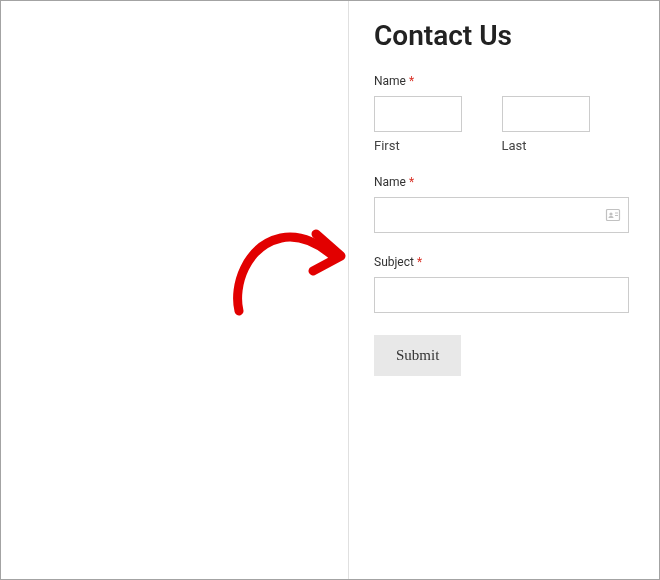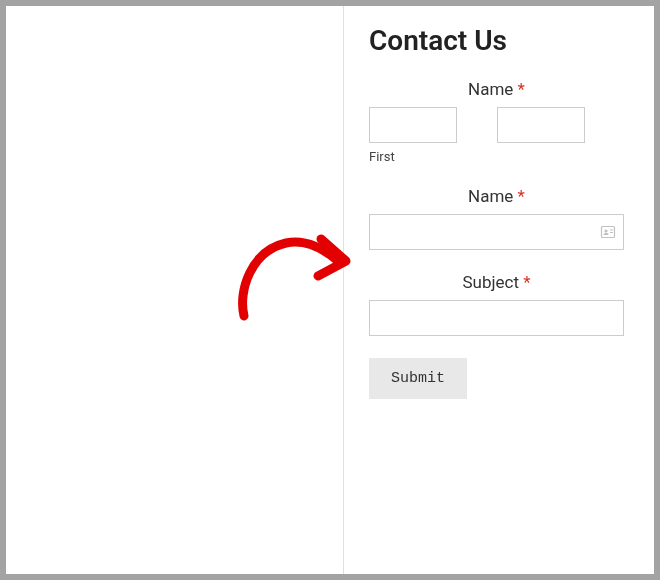--- a/index.html
+++ b/index.html
@@ -7,21 +7,21 @@
       font-family: -apple-system, BlinkMacSystemFont, "Segoe UI", Roboto, Arial, sans-serif;
       background: #fff;
       width: 660px;
       height: 580px;
       overflow: hidden;
     }
     .container {
       display: flex;
       width: 100%;
       height: 100%;
-      border: 6px solid #a3a3a3;
+      border: 1px solid #a3a3a3;
     }
     .left-panel {
       flex: 1;
       position: relative;
       background: #fff;
     }
     .arrow-svg {
       position: absolute;
       top: 215px;
       left: 220px;
@@ -38,25 +38,24 @@
     .form-title {
       font-size: 28px;
       font-weight: 600;
       color: #222;
       margin-bottom: 22px;
     }
     .field-group {
       margin-bottom: 22px;
     }
     .field-label {
-      font-size: 17px;
+      font-size: 12px;
       color: #333;
       margin-bottom: 8px;
       display: block;
-      text-align: center;
     }
     .required {
       color: #d93025;
     }
     .name-row {
       display: flex;
     }
     .name-col {
       flex: 1;
     }
@@ -101,21 +100,21 @@
       font-family: inherit;
       resize: both;
     }
     .submit-btn {
       background: #e8e8e8;
       border: none;
       padding: 12px 22px;
       font-size: 15px;
       color: #333;
       cursor: pointer;
-      font-family: Liberation Mono, monospace;
+      font-family: Liberation Serif, serif;
     }
   </style>
 </head>
 <body>
 
 <div class="container">
   <div class="left-panel">
     <svg class="arrow-svg" width="130" height="110" viewBox="0 0 130 110">
       <path d="M 18 95 C 12 70, 25 30, 60 22 C 80 18, 98 28, 112 40" stroke="#e20000" stroke-width="9" fill="none" stroke-linecap="round"></path>
       <path d="M 95 18 L 120 40 L 92 55" stroke="#e20000" stroke-width="9" fill="none" stroke-linecap="round" stroke-linejoin="round"></path>
@@ -132,20 +131,21 @@
         <span>Name</span>
         <span class="required">*</span>
       </label>
       <div class="name-row">
         <div class="name-col">
           <input type="text" style="">
           <span class="sublabel">First</span>
         </div>
         <div class="name-col">
           <input type="text" style="">
+          <span class="sublabel">Last</span>
         </div>
       </div>
     </div>
     
     <div class="field-group">
       <label class="field-label">
         <span>Name</span>
         <span class="required">*</span>
       </label>
       <div class="email-wrapper">

